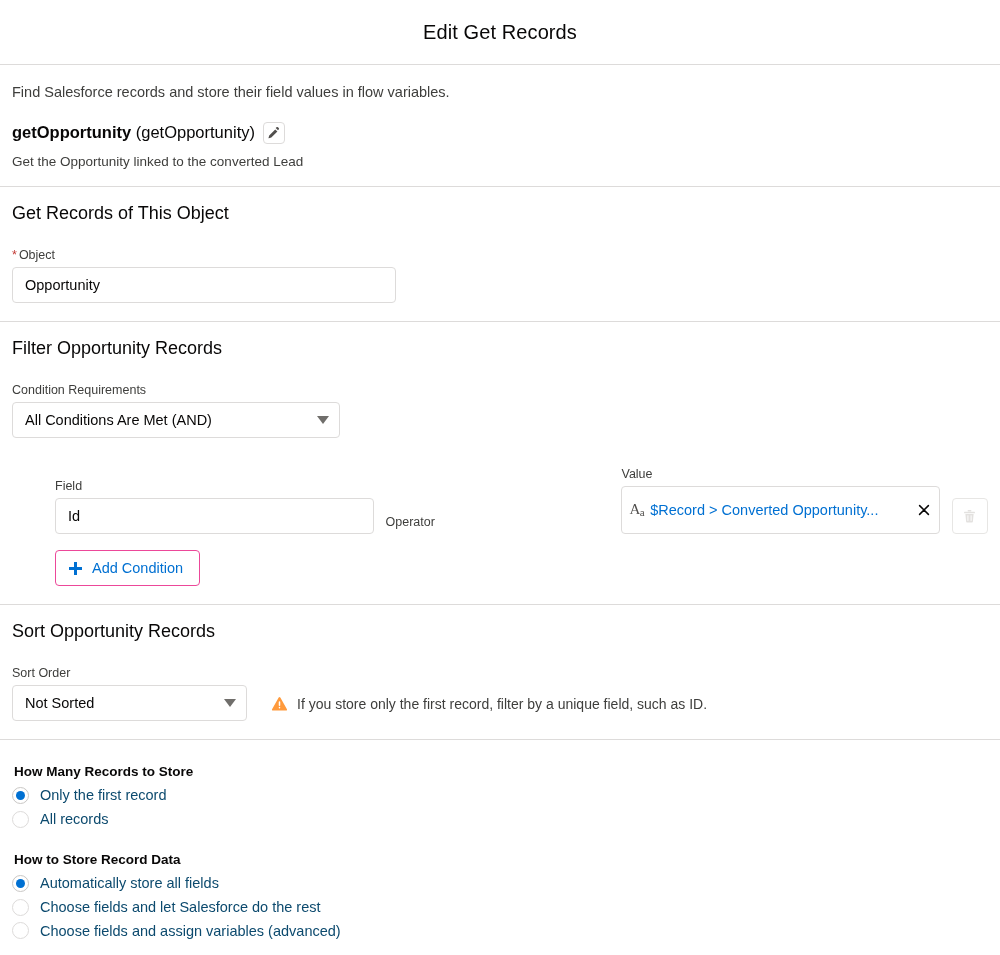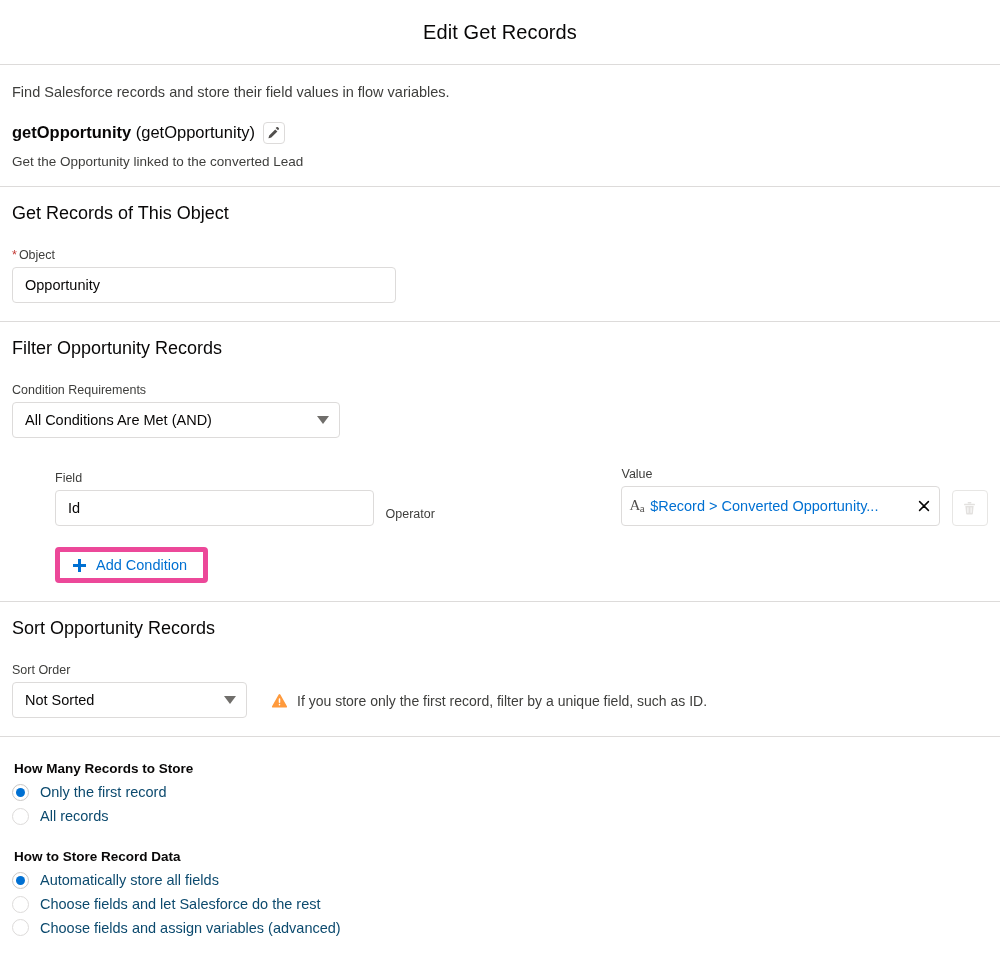--- a/index.html
+++ b/index.html
@@ -96,21 +96,21 @@
 
   
   .cond-wrap { padding-left: 43px; }
   .cond-row { display: flex; align-items: flex-end; gap: 12px; }
   .cond-col { display: flex; flex-direction: column; }
   .col-field { width: 320px; }
   .col-operator { width: 225px; }
   .col-value { width: 320px; }
 
   .value-pill {
-    height: 40px;
+    height: 48px;
     border: 1px solid #dddbda; border-radius: 4px;
     background: #fff;
     display: flex; align-items: center;
     padding: 0 8px 0 7px;
     overflow: hidden;
     cursor: text;
   }
   .aa-icon {
     font-size: 15px; color: #514f4d; flex: 0 0 auto;
     margin-right: 6px; line-height: 1; letter-spacing: -.5px;
@@ -132,23 +132,23 @@
   .trash-btn {
     width: 36px; height: 36px;
     border: 1px solid #e7e6e4; border-radius: 4px;
     background: #fff;
     display: flex; align-items: center; justify-content: center;
     flex: 0 0 auto;
     cursor: not-allowed;
   }
 
   .add-condition-btn {
-    margin-top: 21px;
+    margin-top: 16px;
     height: 36px; padding: 0 16px 0 13px;
-    border: 5px solid #ec4899; border-radius: 4px;
+    border: 1px solid #ec4899; border-radius: 4px;
     background: #fff;
     color: #0070d2; font-size: 14.5px;
     display: inline-flex; align-items: center; gap: 10px;
     cursor: pointer;
     font-family: "Liberation Sans", sans-serif;
   }
   .plus-icon { position: relative; width: 13px; height: 13px; flex: 0 0 auto; }
   .plus-icon:before, .plus-icon:after {
     content: ""; position: absolute; background: #0070d2;
   }

